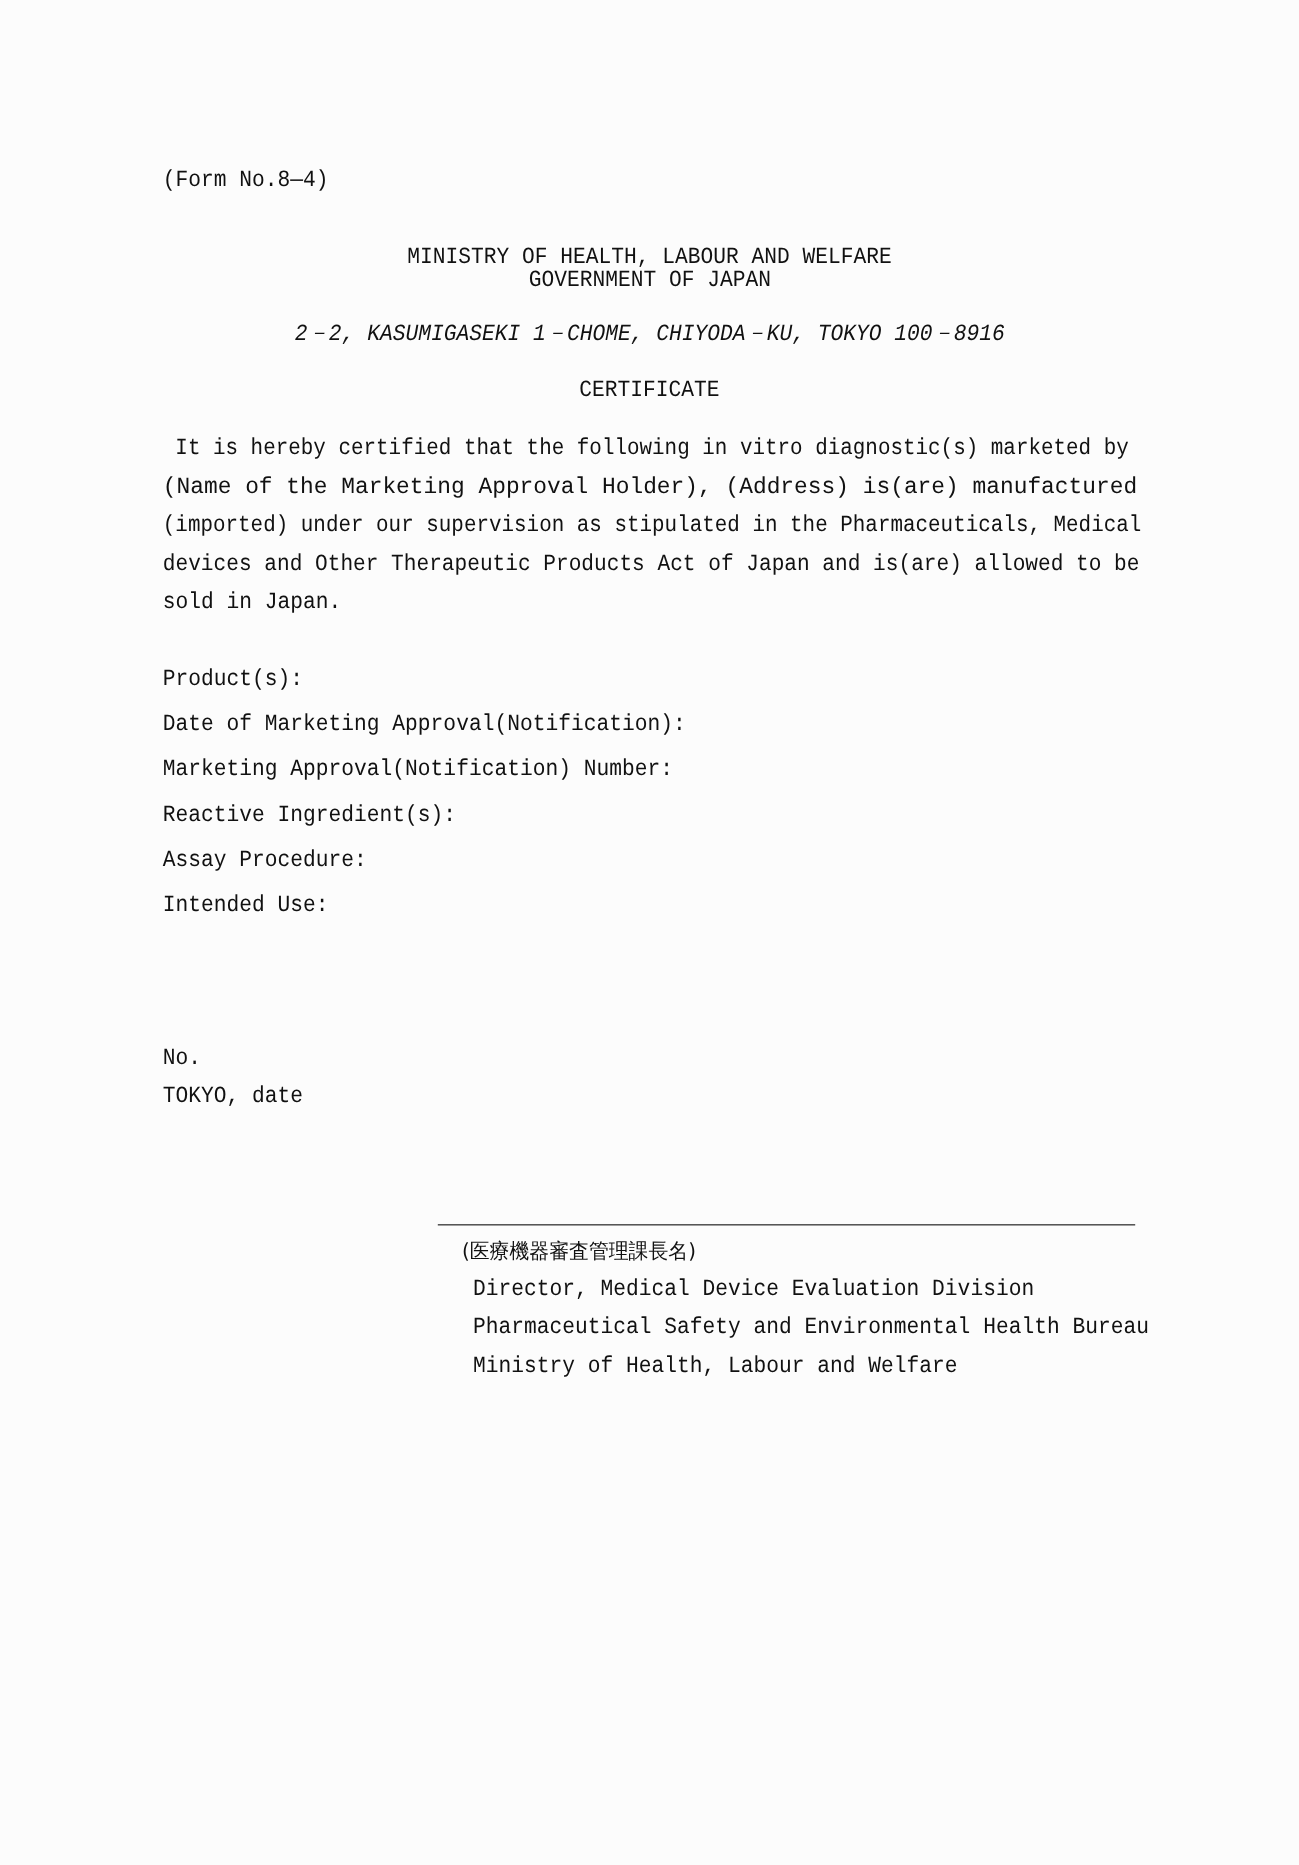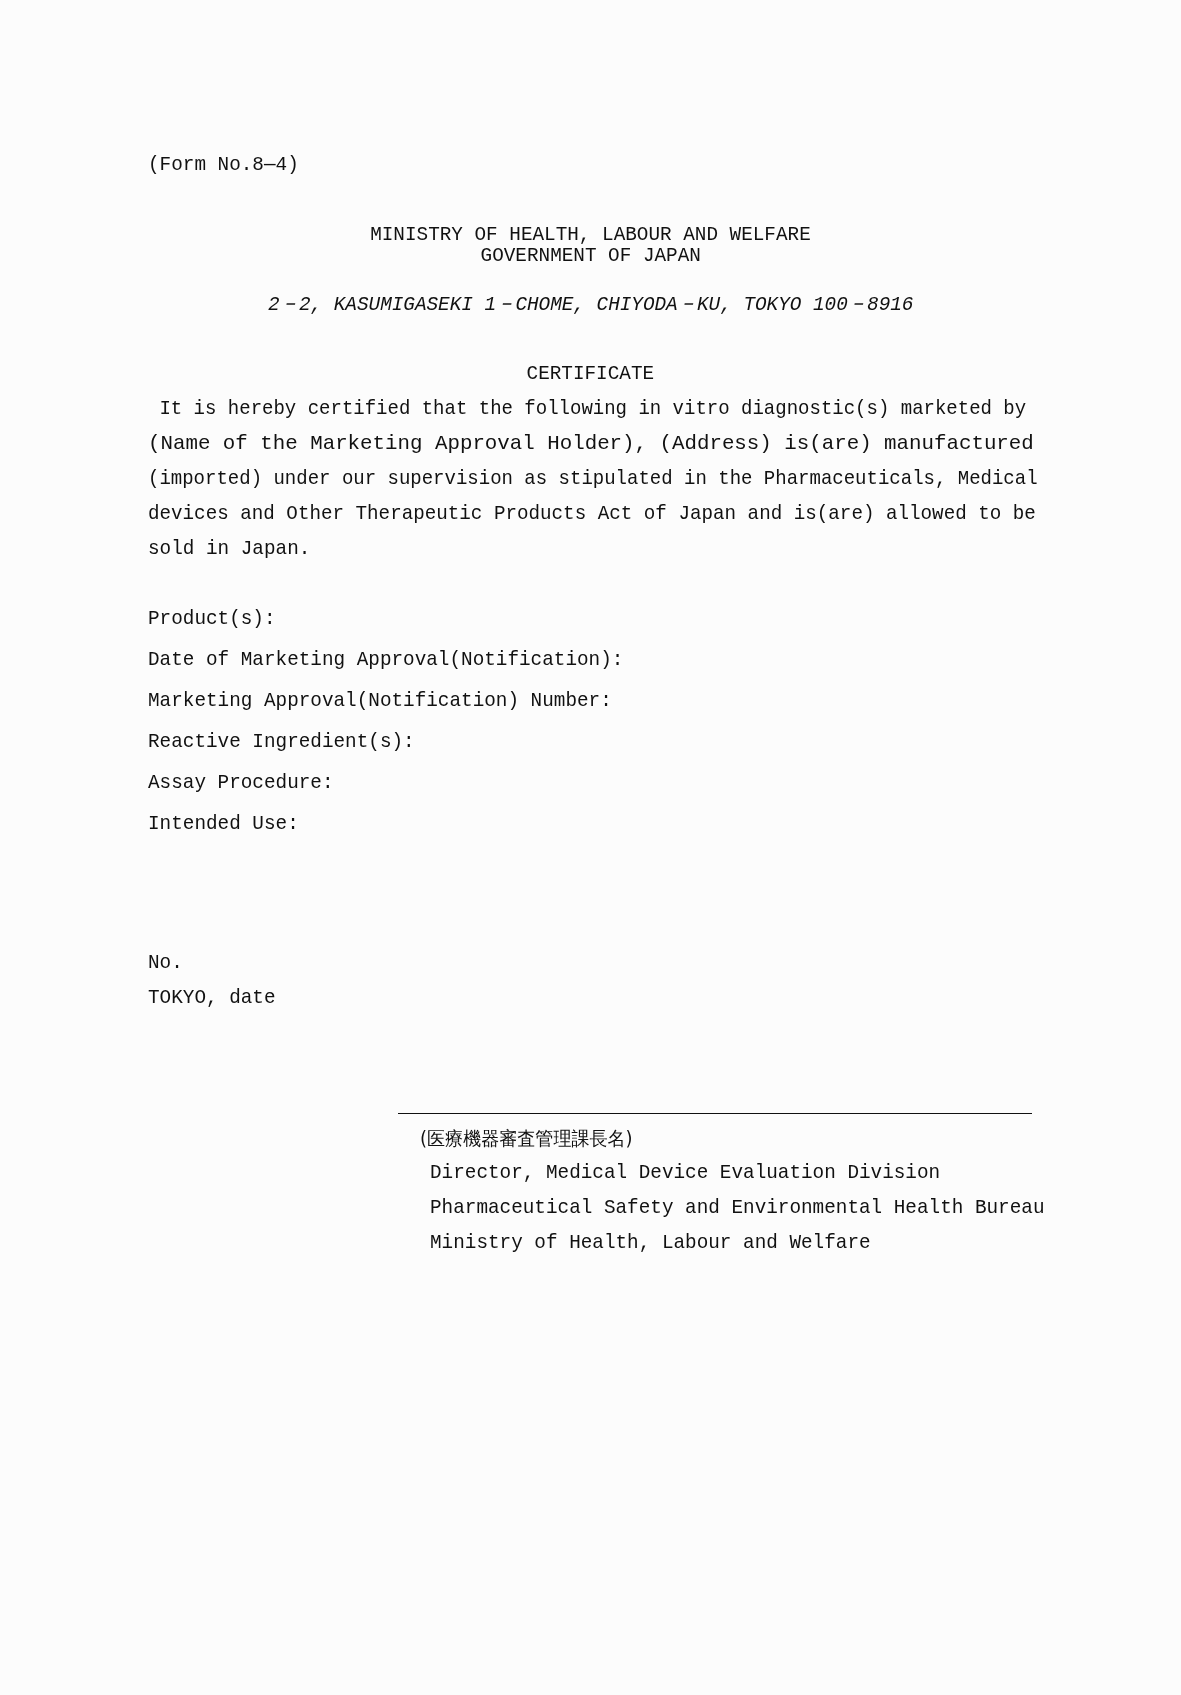--- a/index.html
+++ b/index.html
@@ -14,21 +14,21 @@
 <body>
 
 <div>
 
   <div class="ln" style="left:148px;top:152px;">(Form No.8—4)</div>
 
   <div class="ln center" style="top:222px;"><span>MINISTRY OF HEALTH, LABOUR AND WELFARE</span></div>
   <div class="ln center" style="top:243px;"><span>GOVERNMENT OF JAPAN</span></div>
   <div class="ln center" style="top:292px;font-style:italic;"><span>2－2, KASUMIGASEKI 1－CHOME, CHIYODA－KU, TOKYO 100－8916</span></div>
 
-  <div class="ln center" style="top:361px;"><span>CERTIFICATE</span></div>
+  <div class="ln center" style="top:343px;"><span>CERTIFICATE</span></div>
 
   <div class="ln" style="left:148px;top:396px;transform:scaleX(0.905);"> It is hereby certified that the following in vitro diagnostic(s) marketed by</div>
   <div class="ln" style="left:148px;top:431px;transform:scaleX(0.99);">(Name of the Marketing Approval Holder), (Address) is(are) manufactured</div>
   <div class="ln" style="left:148px;top:466px;transform:scaleX(0.905);">(imported) under our supervision as stipulated in the Pharmaceuticals, Medical</div>
   <div class="ln" style="left:148px;top:501px;transform:scaleX(0.915);">devices and Other Therapeutic Products Act of Japan and is(are) allowed to be</div>
   <div class="ln" style="left:148px;top:536px;">sold in Japan.</div>
 
   <div class="ln" style="left:148px;top:606px;">Product(s):</div>
   <div class="ln" style="left:148px;top:647px;">Date of Marketing Approval(Notification):</div>
   <div class="ln" style="left:148px;top:688px;">Marketing Approval(Notification) Number:</div>

